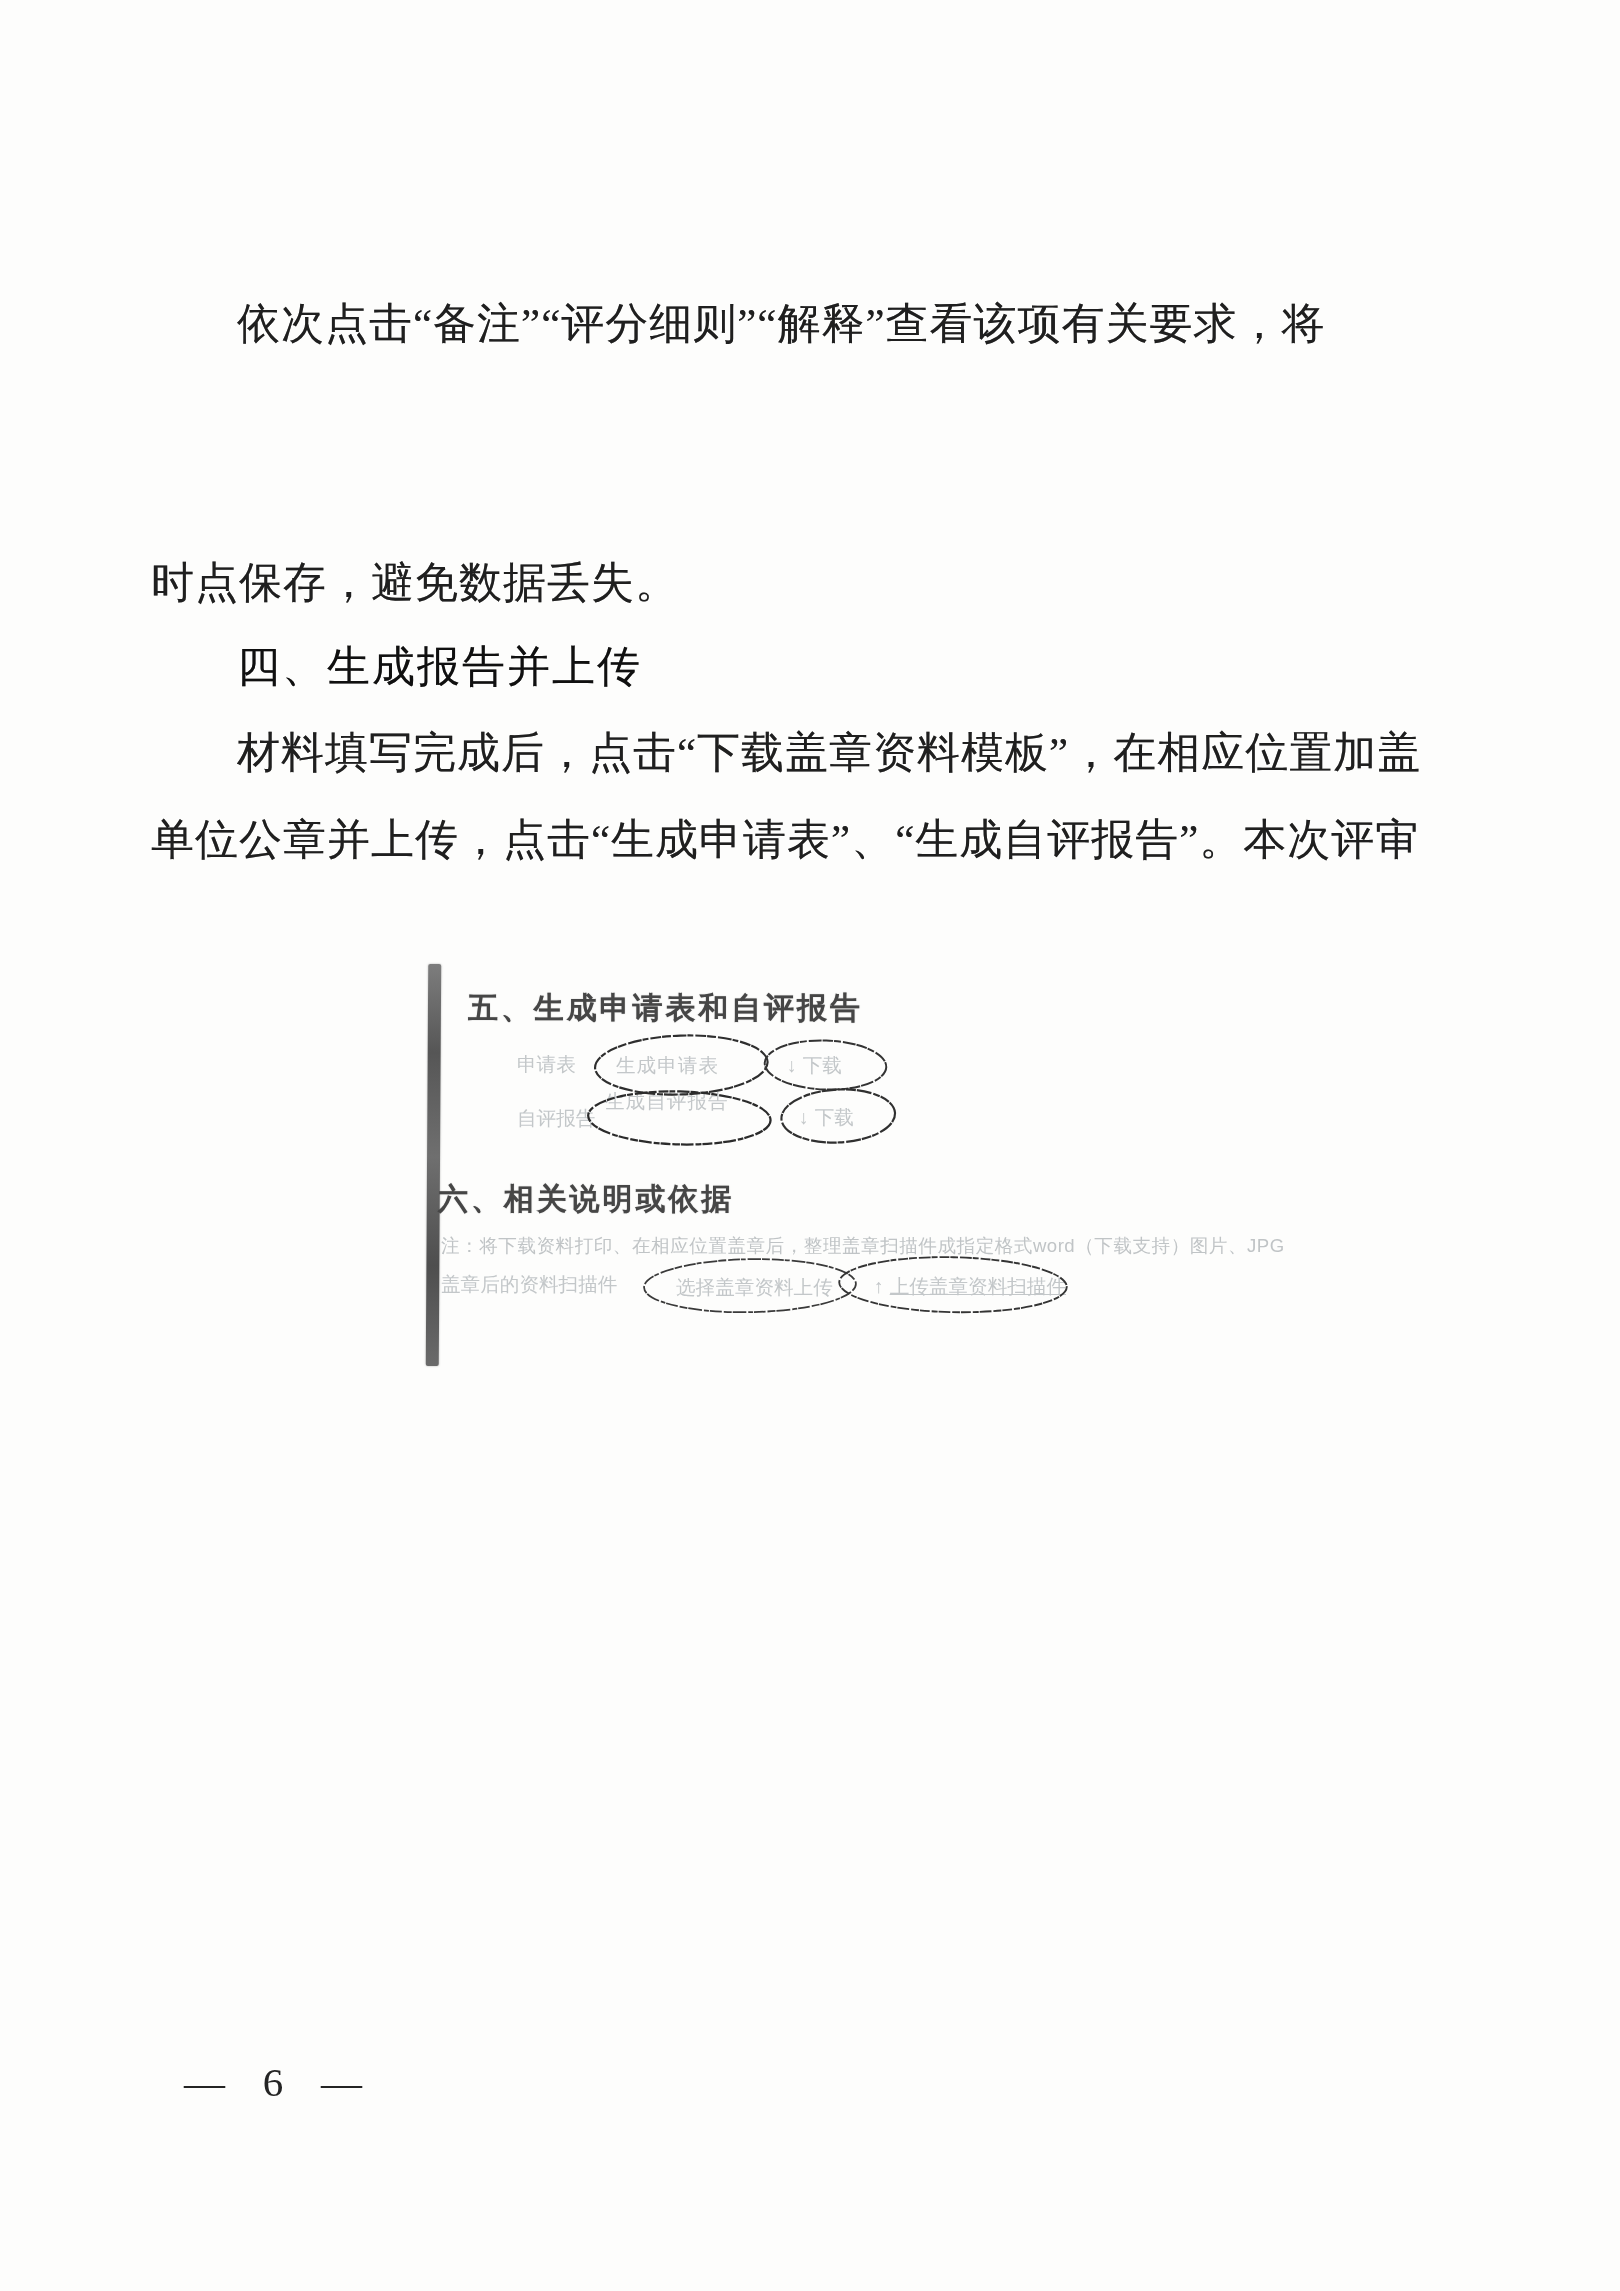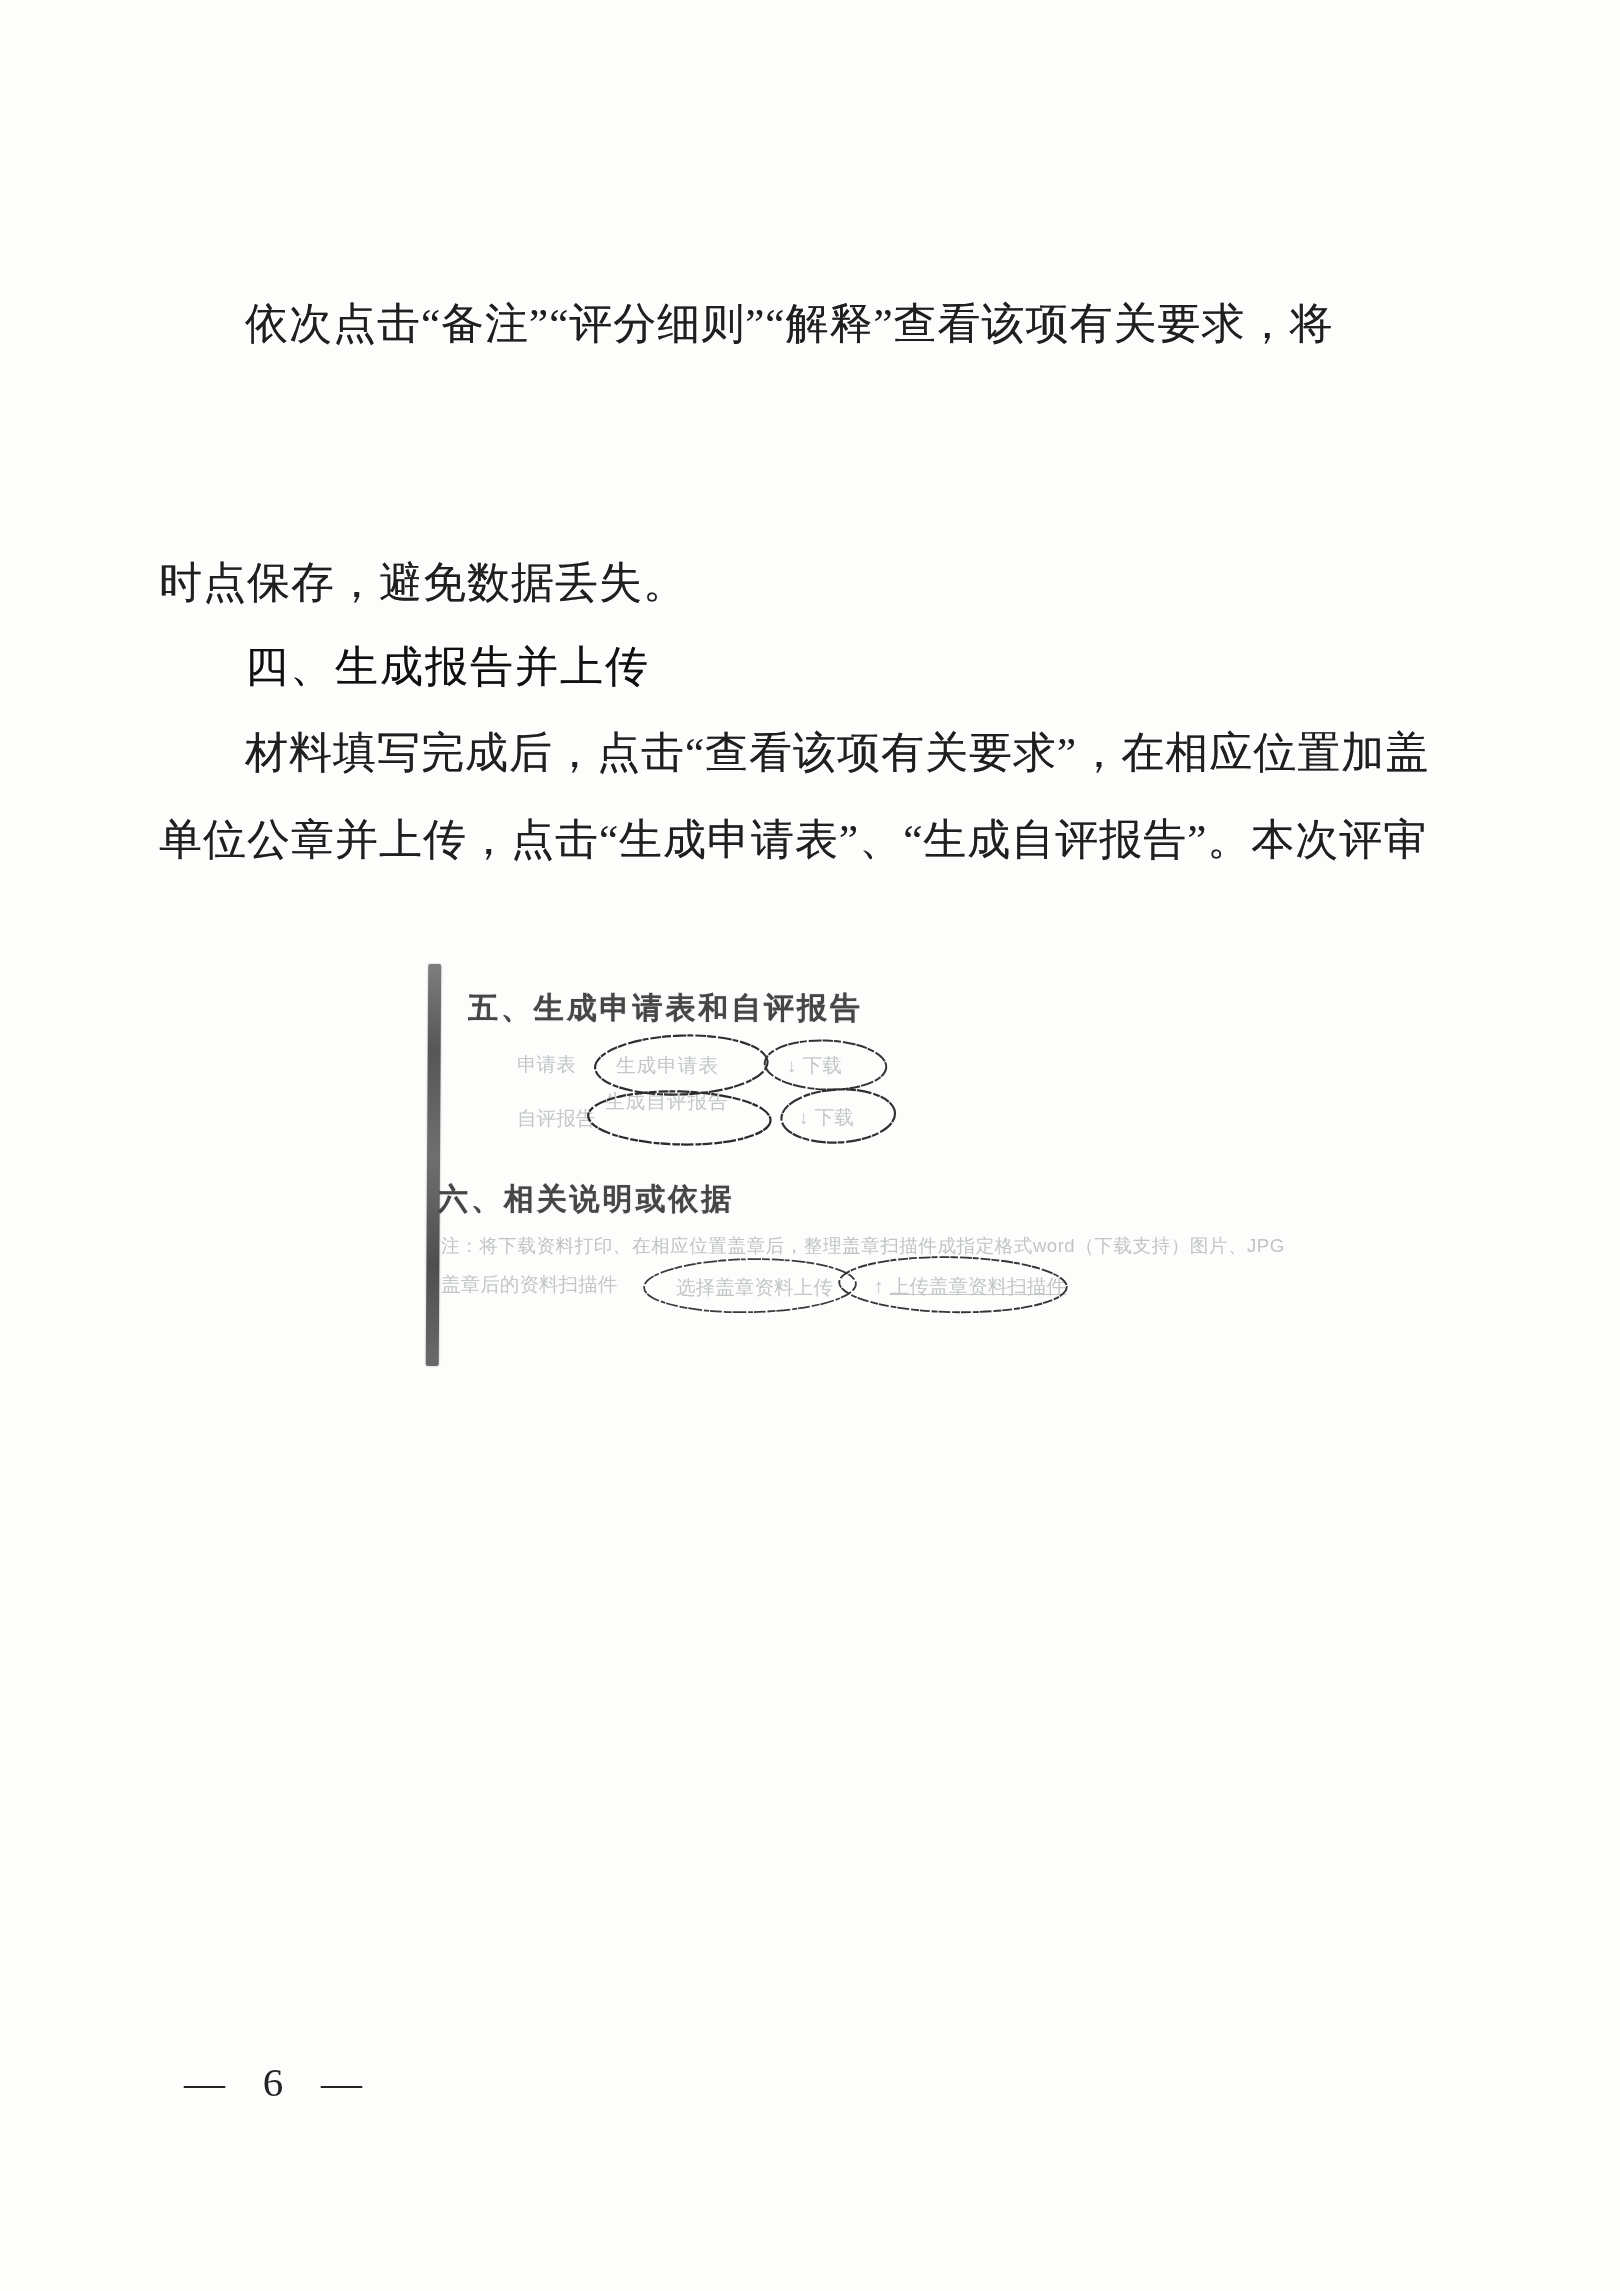--- a/index.html
+++ b/index.html
@@ -6,21 +6,21 @@
   .page {
     position:relative;
     width:1620px; height:2292px;
     margin:0 auto;
     background:#fdfdfc;
     overflow:hidden;
     font-family:"Liberation Serif","DejaVu Serif",serif;
   }
   
   .doc-line {
-    position:absolute; left:159px; width:1353px;
+    position:absolute; left:151px; width:1353px;
     font-size:43px; line-height:53px; letter-spacing:1px;
     color:#1f1f1f; white-space:nowrap;
     text-shadow:0 0 0.4px rgba(30,30,30,.55);
   }
   .indent { padding-left:86px; }
   .bold-heading {
     font-family:"Liberation Sans","DejaVu Sans",sans-serif;
     font-weight:normal; color:#101010; letter-spacing:2px;
   }
   .l0{top:297px;} .l1{top:385px;} .l2{top:472px;} .l3{top:556px;}
@@ -68,21 +68,21 @@
   }
 </style>
 </head>
 <body>
 
 <div class="page">
 
   <div class="doc-line indent l0">依次点击“备注”“评分细则”“解释”查看该项有关要求，将</div>
   <div class="doc-line l3">时点保存，避免数据丢失。</div>
   <div class="doc-line indent bold-heading l4">四、生成报告并上传</div>
-  <div class="doc-line indent l5">材料填写完成后，点击“查看该项有关要求”，在相应位置加盖</div>
+  <div class="doc-line indent l5">材料填写完成后，点击“下载盖章资料模板”，在相应位置加盖</div>
   <div class="doc-line l6">单位公章并上传，点击“生成申请表”、“生成自评报告”。本次评审</div>
 
   <div class="clip-bar"></div>
 
   <div class="shot shot-heading h5">五、生成申请表和自评报告</div>
 
   <div class="shot faint faint-sm row1l">申请表</div>
   <div class="shot faint faint-sm row1g">生成申请表</div>
   <div class="shot faint faint-sm row1d"><span class="icon-ch">↓</span><span>下载</span></div>
 

